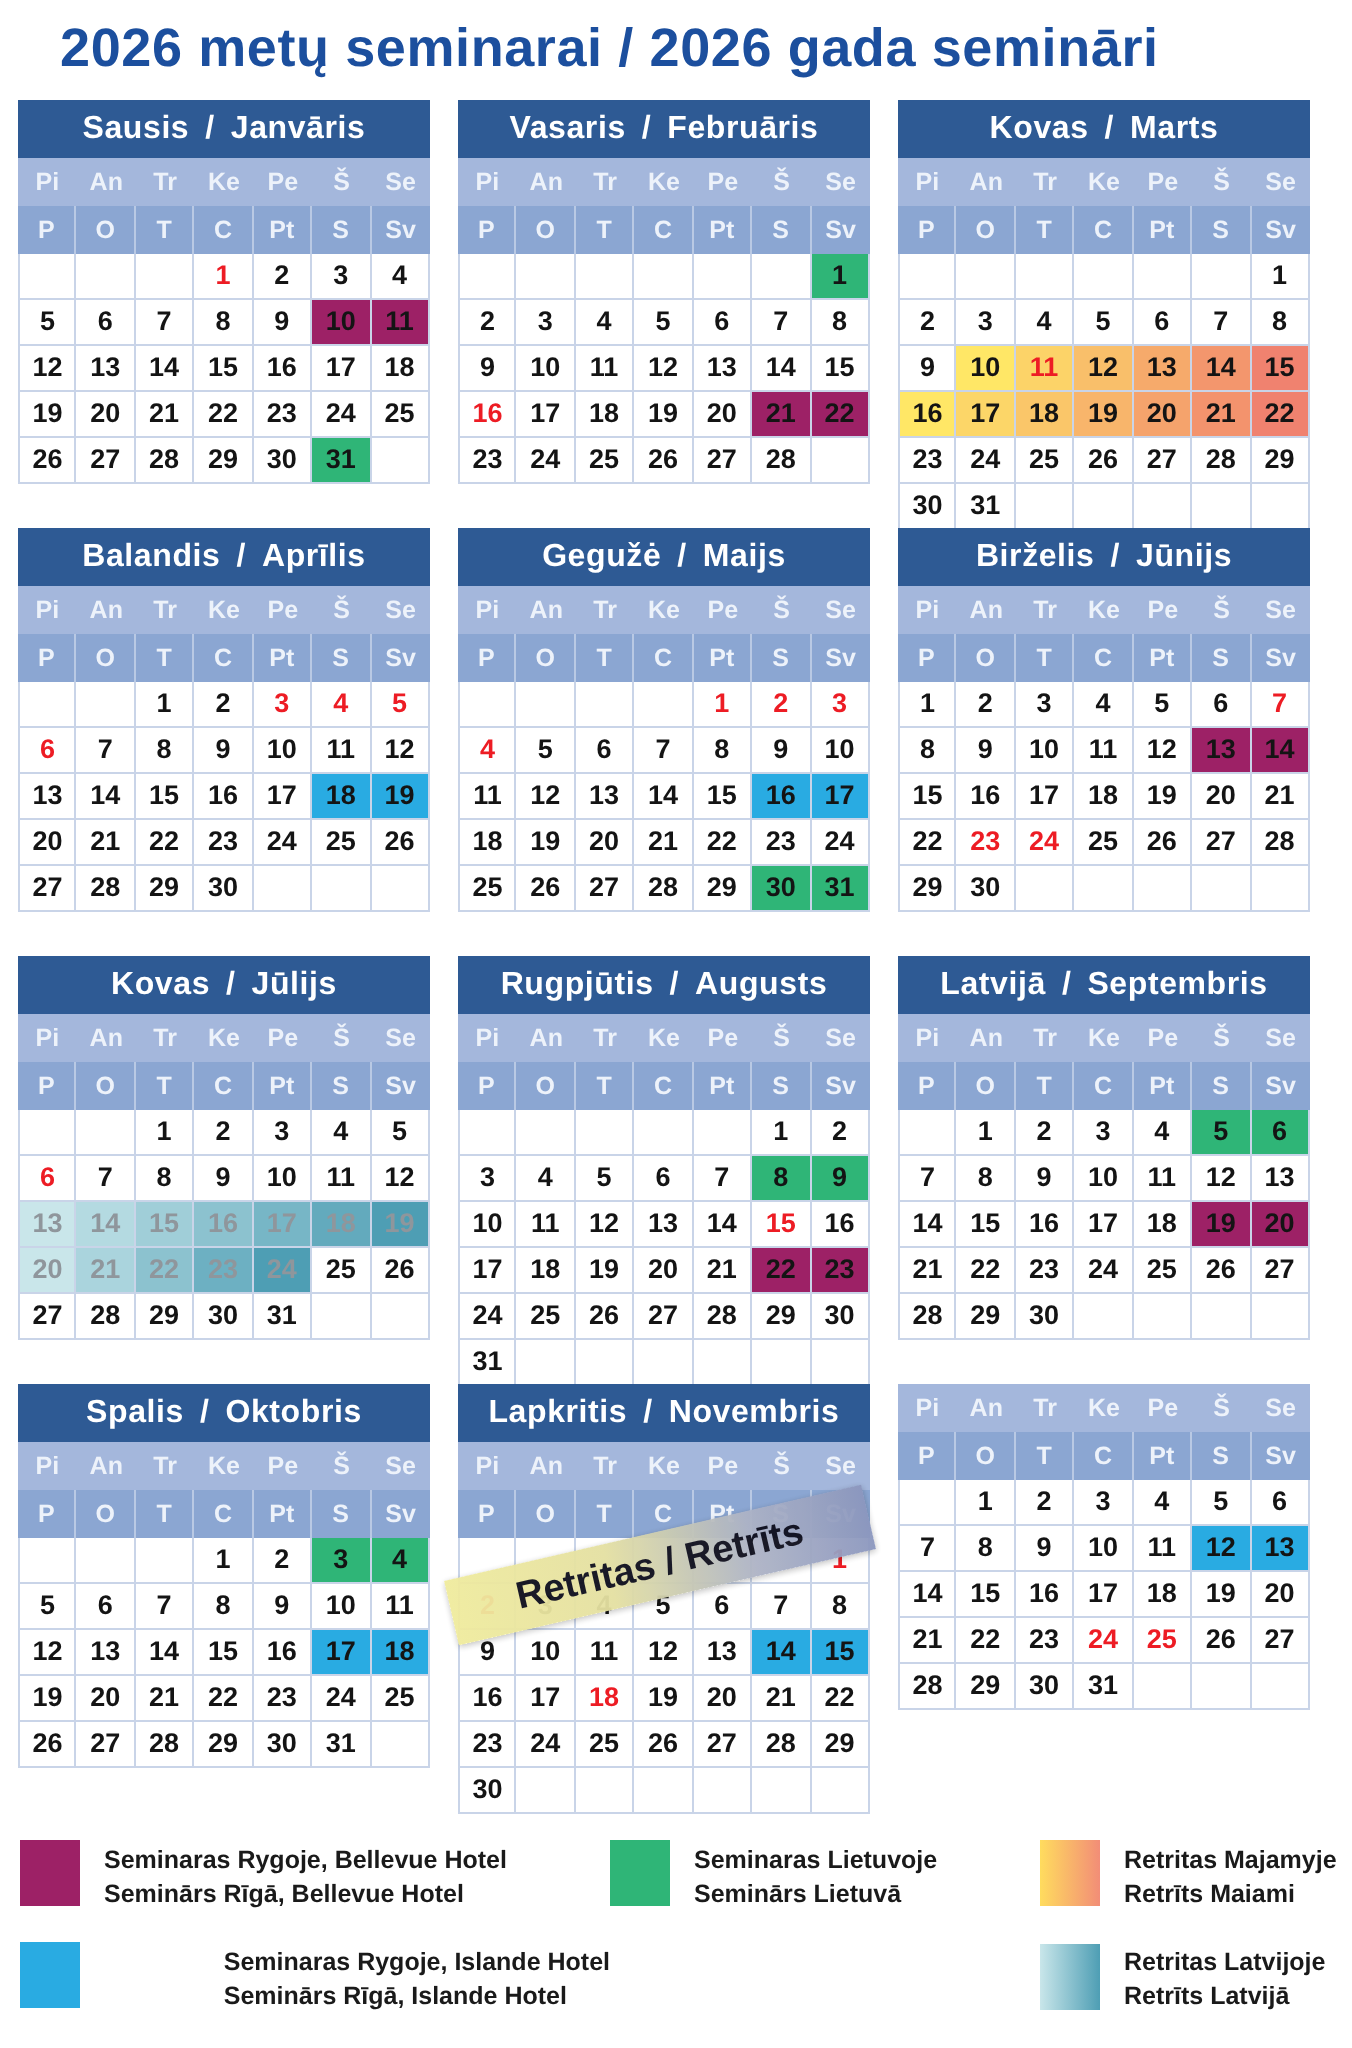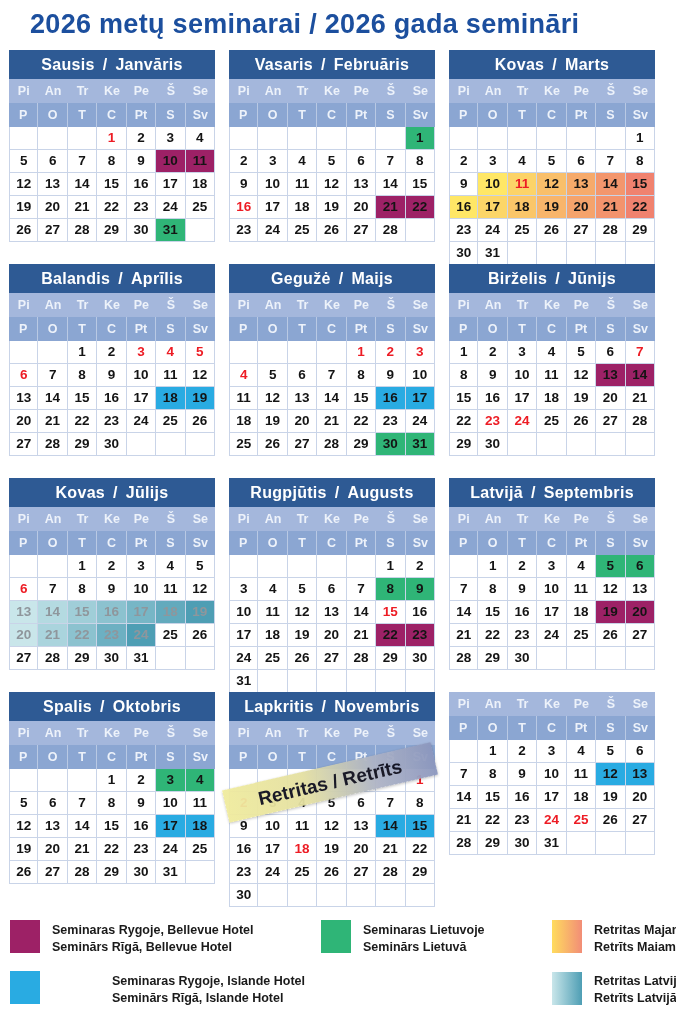--- a/index.html
+++ b/index.html
@@ -52,21 +52,20 @@
     font-size:19px;font-weight:bold;color:#0e0e1c;
     background:linear-gradient(90deg,#F0EB9E 0%,#E4E0A2 38%,#ADB3C6 72%,#8C97BE 100%);
     opacity:.95;z-index:5;white-space:nowrap;
     box-shadow:0 1px 3px rgba(0,0,0,.25);
   }
   #legend{
     display:grid;
     grid-template-columns:295px 215px auto;
     row-gap:16px;
     padding:30px 0 0 10px;
-    gap:16px;
   }
   .legend-item{display:flex;gap:12px;align-items:flex-start;}
   .legend-swatch{width:30px;height:33px;flex:none;}
   .legend-lines{
     font-size:12.5px;font-weight:bold;color:#1a1a1a;
     line-height:1.32;padding-top:2px;white-space:nowrap;
   }
 </style>
 </head>
 <body>

